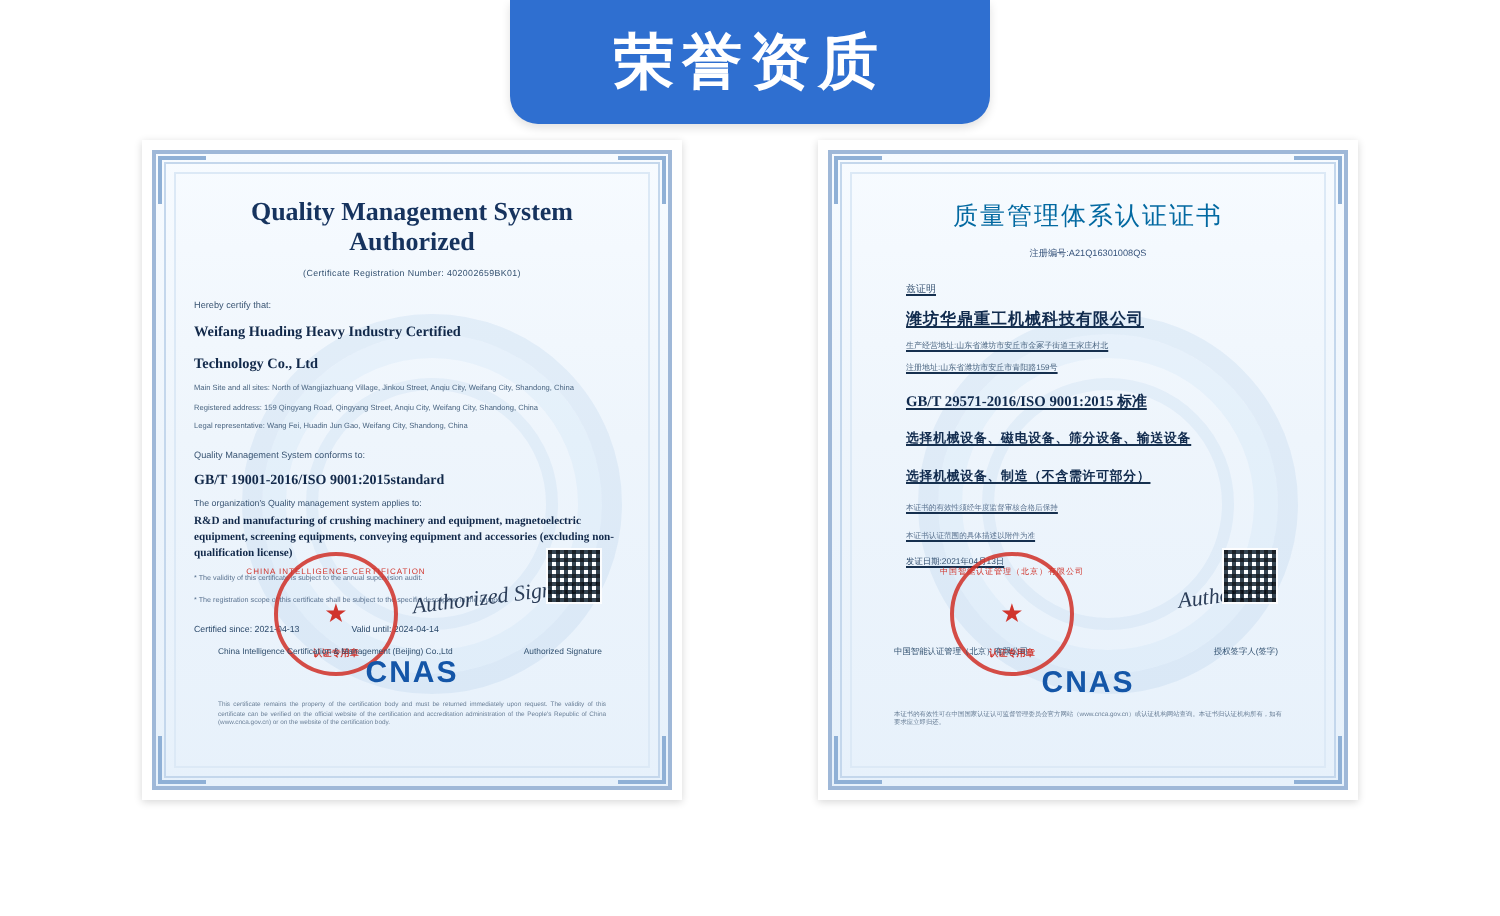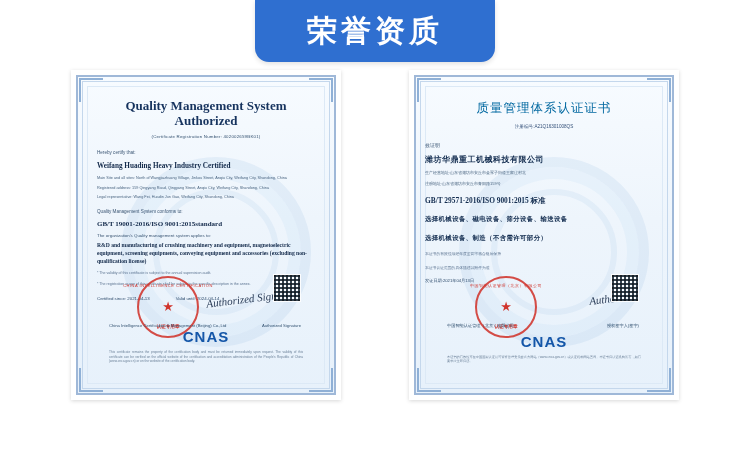--- a/index.html
+++ b/index.html
@@ -218,22 +218,23 @@
     margin-top: 14px;
   }
   .zh-num {
     text-align: center;
     font-size: 4.6px;
     color: #35527a;
     margin-top: 7px;
   }
   .zh-body {
     margin-top: 12px;
-    padding: 0 0;
+    padding: 0 28px;
     color: #16304f;
+    text-decoration: underline;
   }
   .zh-label {
     font-size: 5px;
     color: #3a5573;
     line-height: 9px;
   }
   .zh-company {
     font-family: "DejaVu Sans", "Liberation Sans", sans-serif;
     font-weight: bold;
     font-size: 8px;
@@ -412,20 +413,21 @@
       <div class="cert-inner">
         <div class="en-title">
           <div>Quality Management System</div>
           <div>Authorized</div>
         </div>
         <div class="en-subnum">(Certificate Registration Number: 402002659BK01)</div>
 
         <div class="en-body">
           <div class="en-line-sm">Hereby certify that:</div>
           <div class="en-company">Weifang Huading Heavy Industry Certified</div>
+          <div class="en-company">Technology Co., Ltd</div>
           <div class="en-addr">Main Site and all sites: North of Wangjiazhuang Village, Jinkou Street, Anqiu City, Weifang City, Shandong, China</div>
           <div class="en-addr">Registered address: 159 Qingyang Road, Qingyang Street, Anqiu City, Weifang City, Shandong, China</div>
           <div class="en-addr">Legal representative: Wang Fei, Huadin Jun Gao, Weifang City, Shandong, China</div>
 
           <div class="en-scope-label">Quality Management System conforms to:</div>
           <div class="en-standard">GB/T 19001-2016/ISO 9001:2015standard</div>
           <div class="en-scope-head">The organization's Quality management system applies to:</div>
           <div class="en-scope-text">R&amp;D and manufacturing of crushing machinery and equipment, magnetoelectric equipment, screening equipments, conveying equipment and accessories (excluding non-qualification license)</div>
           <div class="en-note">* The validity of this certificate is subject to the annual supervision audit.</div>
           <div class="en-note">* The registration scope of this certificate shall be subject to the specific description in the annex.</div>

